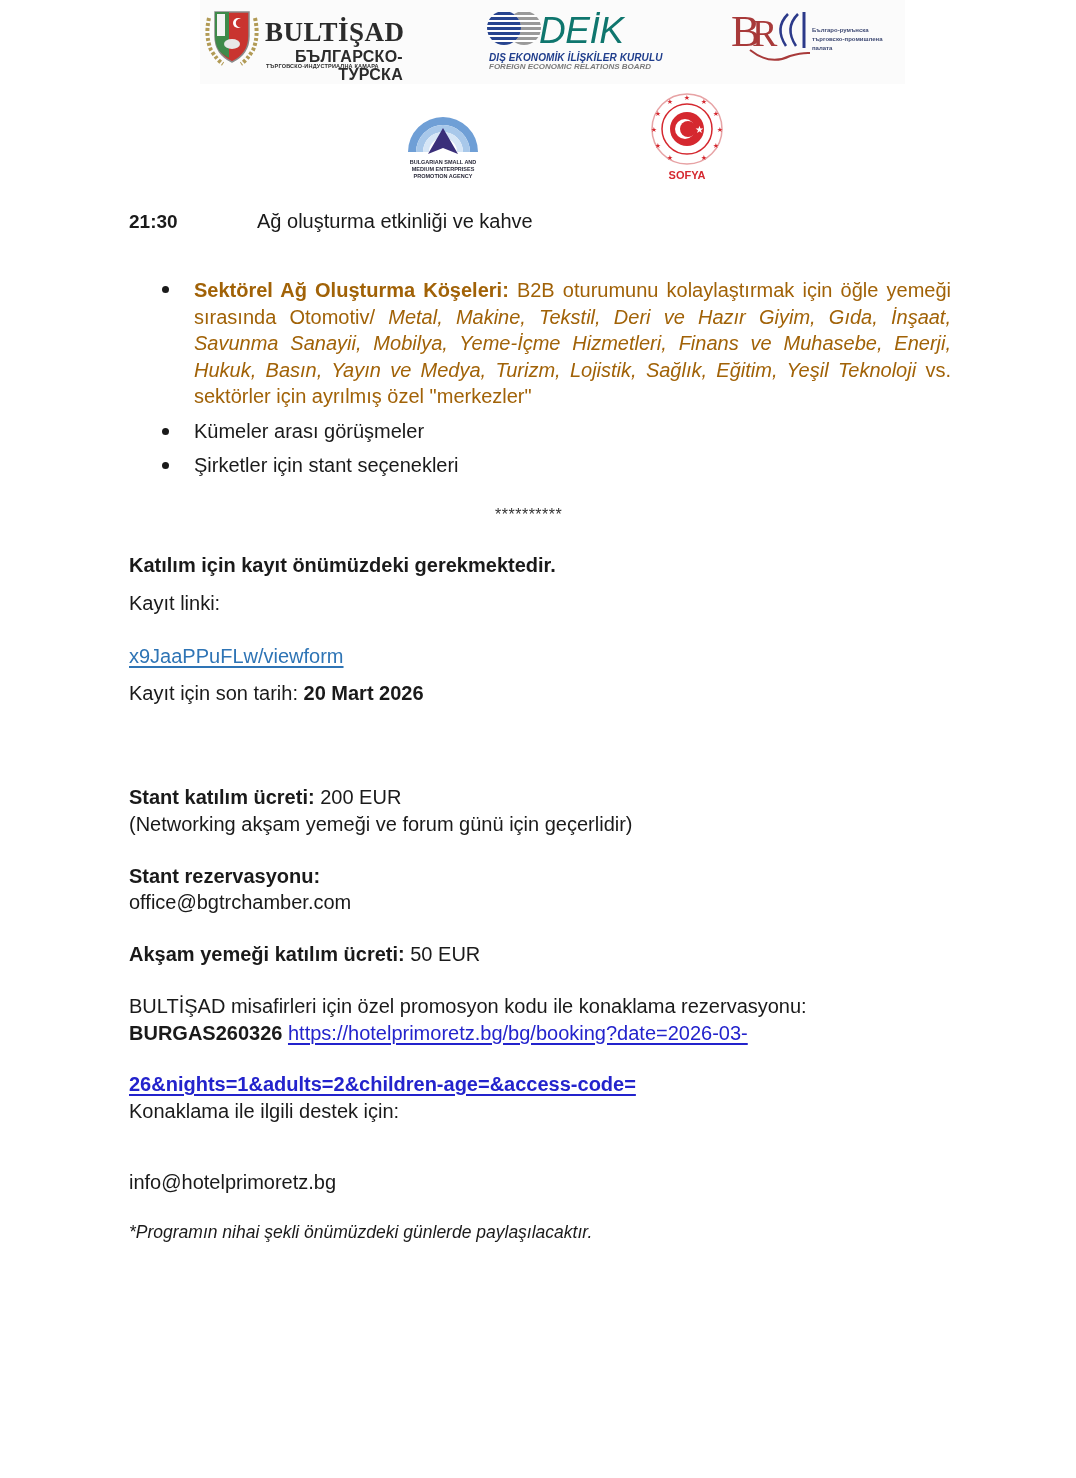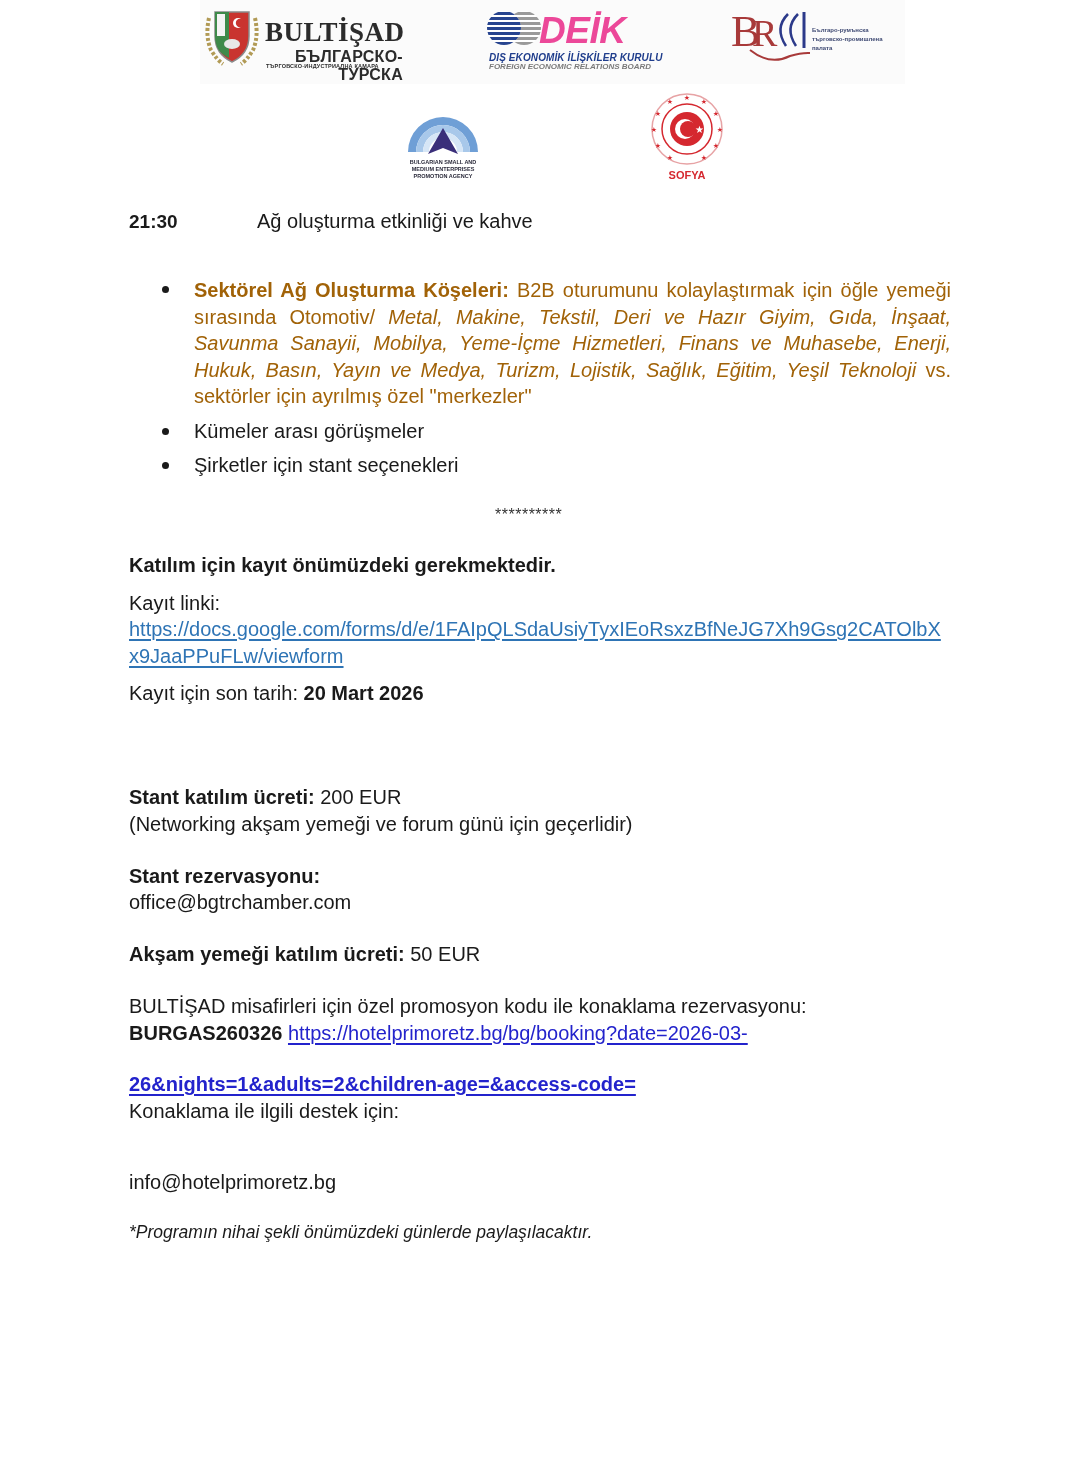--- a/index.html
+++ b/index.html
@@ -23,22 +23,22 @@
   }
   .bult-sub1 {
     position: absolute; left: 63px; top: 42px; font-weight: bold;
     font-size: 16px; color: #2b2b2b; letter-spacing: 0.3px; text-align: right;
   }
   .bult-sub2 {
     position: absolute; left: 63px; top: 57px; font-weight: bold;
     font-size: 5.5px; color: #2b2b2b; letter-spacing: 0.2px;
   }
   .deik-name {
-    position: absolute; left: 57px; top: 4px; font-weight: bold; font-style: italic;
-    font-size: 37px; color: #ec4899; letter-spacing: -0.5px;
+    position: absolute; left: 57px; top: 4px; font-weight: normal; font-style: italic;
+    font-size: 37px; color: #0f766e; letter-spacing: -0.5px;
   }
   .deik-sub1 {
     position: absolute; left: 7px; top: 46px; font-weight: bold; font-style: italic;
     font-size: 10px; color: #1f3d8c; letter-spacing: 0.1px; white-space: nowrap;
   }
   .deik-sub2 {
     position: absolute; left: 7px; top: 56px; font-weight: bold; font-style: italic;
     font-size: 8px; color: #7a7a7a; white-space: nowrap;
   }
   .brcci-sub {
@@ -197,21 +197,21 @@
 <div class="abs txt" style="left:194px; top:418px;">Kümeler arası görüşmeler</div>
 
 <div class="bullet-dot" style="left:162px; top:462px;"></div>
 <div class="abs txt" style="left:194px; top:452px;text-align:right;">Şirketler için stant seçenekleri</div>
 
 <div class="abs sep">**********</div>
 
 <div class="abs txt b" style="left:129px; top:552px;">Katılım için kayıt önümüzdeki gerekmektedir.</div>
 <div class="abs txt" style="left:129px; top:590px;">Kayıt linki:</div>
 <a class="abs txt link1" style="left:129px; top:616px;">
-  <span>https://docs.google.com/forms/d/e/1FAIpQLSdaUsiyTyxIEoRsxzBfNeJG7Xh9Gsg2CATOlbX</span><br>
+  <br>
   <span>x9JaaPPuFLw/viewform</span>
 </a>
 <div class="abs txt" style="left:129px; top:680px;">
   <span>Kayıt için son tarih: </span><span class="b">20 Mart 2026</span>
 </div>
 
 <div class="abs txt" style="left:129px; top:784px;">
   <span class="b">Stant katılım ücreti:</span><span> 200 EUR</span>
 </div>
 <div class="abs txt" style="left:129px; top:811px;">(Networking akşam yemeği ve forum günü için geçerlidir)</div>

